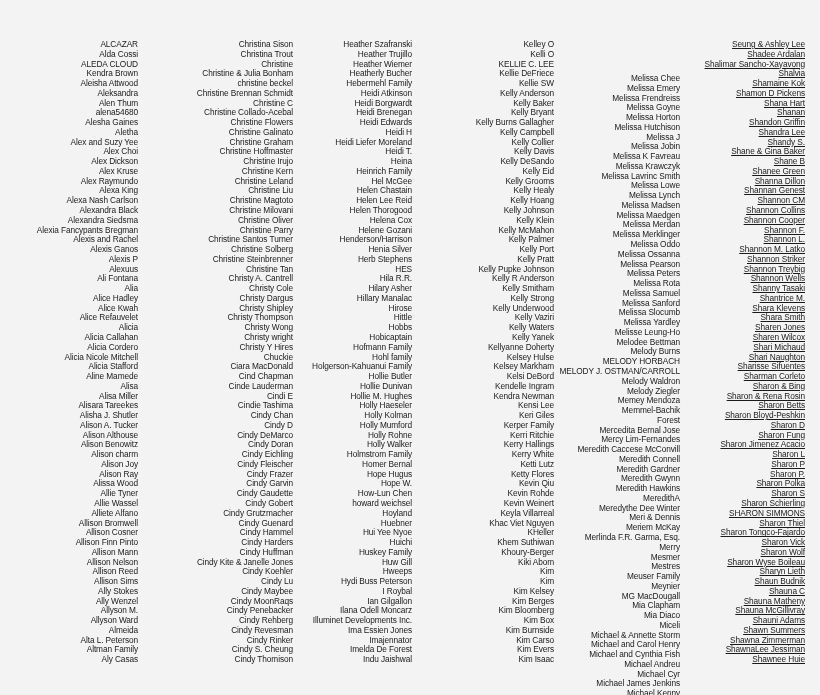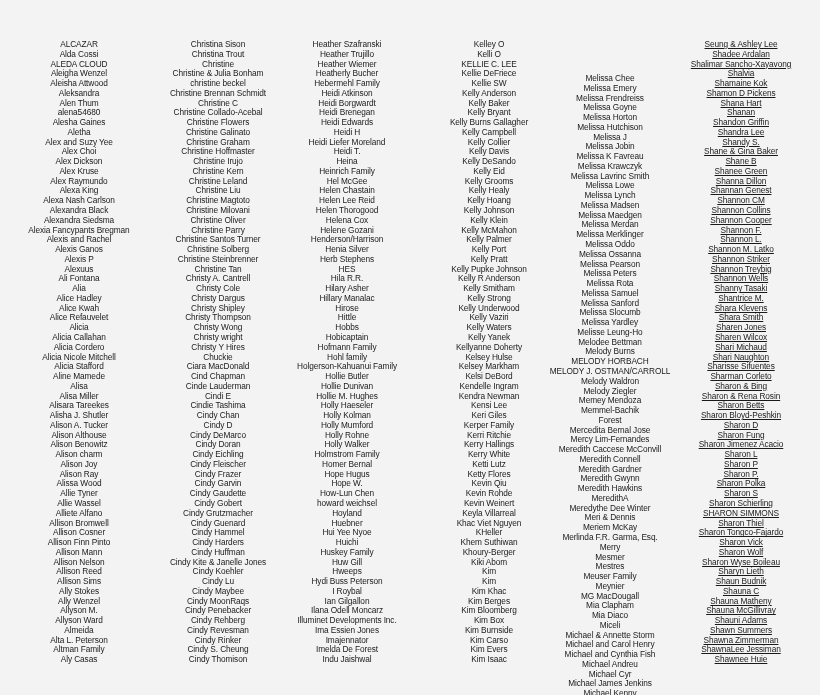--- a/index.html
+++ b/index.html
@@ -18,21 +18,21 @@
     .page {
       position: absolute;
       left: 0;
       top: 40px;
       width: 820px;
       height: 620px;
     }
     .col {
       position: absolute;
       top: 0;
-      text-align: center;
+      text-align: right;
       list-style: none;
       margin: 0;
       padding: 0;
     }
     .col li {
       font-size: 8.3px;
       line-height: 9.77px;
       height: 9.77px;
       white-space: nowrap;
       letter-spacing: -0.1px;
@@ -45,21 +45,21 @@
     #col-5 { left: 677px; width: 128px; text-decoration: underline; }
   </style>
 </head>
 <body>
 
 <div class="page">
   <ul class="col" id="col-0">
       <li>ALCAZAR</li>
       <li>Alda Cossi</li>
       <li>ALEDA CLOUD</li>
-      <li>Aleigha Wenzel</li>
+      <li>Kendra Brown</li>
       <li>Aleisha Attwood</li>
       <li>Aleksandra</li>
       <li>Alen Thum</li>
       <li>alena54680</li>
       <li>Alesha Gaines</li>
       <li>Aletha</li>
       <li>Alex and Suzy Yee</li>
       <li>Alex Choi</li>
       <li>Alex Dickson</li>
       <li>Alex Kruse</li>
@@ -296,21 +296,21 @@
       <li>Kevin Rohde</li>
       <li>Kevin Weinert</li>
       <li>Keyla Villarreal</li>
       <li>Khac Viet Nguyen</li>
       <li>KHeller</li>
       <li>Khem Suthiwan</li>
       <li>Khoury-Berger</li>
       <li>Kiki Abom</li>
       <li>Kim</li>
       <li>Kim</li>
-      <li>Kim Khac</li>
+      <li>Kim Kelsey</li>
       <li>Kim Berges</li>
       <li>Kim Bloomberg</li>
       <li>Kim Box</li>
       <li>Kim Burnside</li>
       <li>Kim Carso</li>
       <li>Kim Evers</li>
       <li>Kim Isaac</li>
     </ul>
   <ul class="col" id="col-4">
       <li>Melissa Chee</li>

